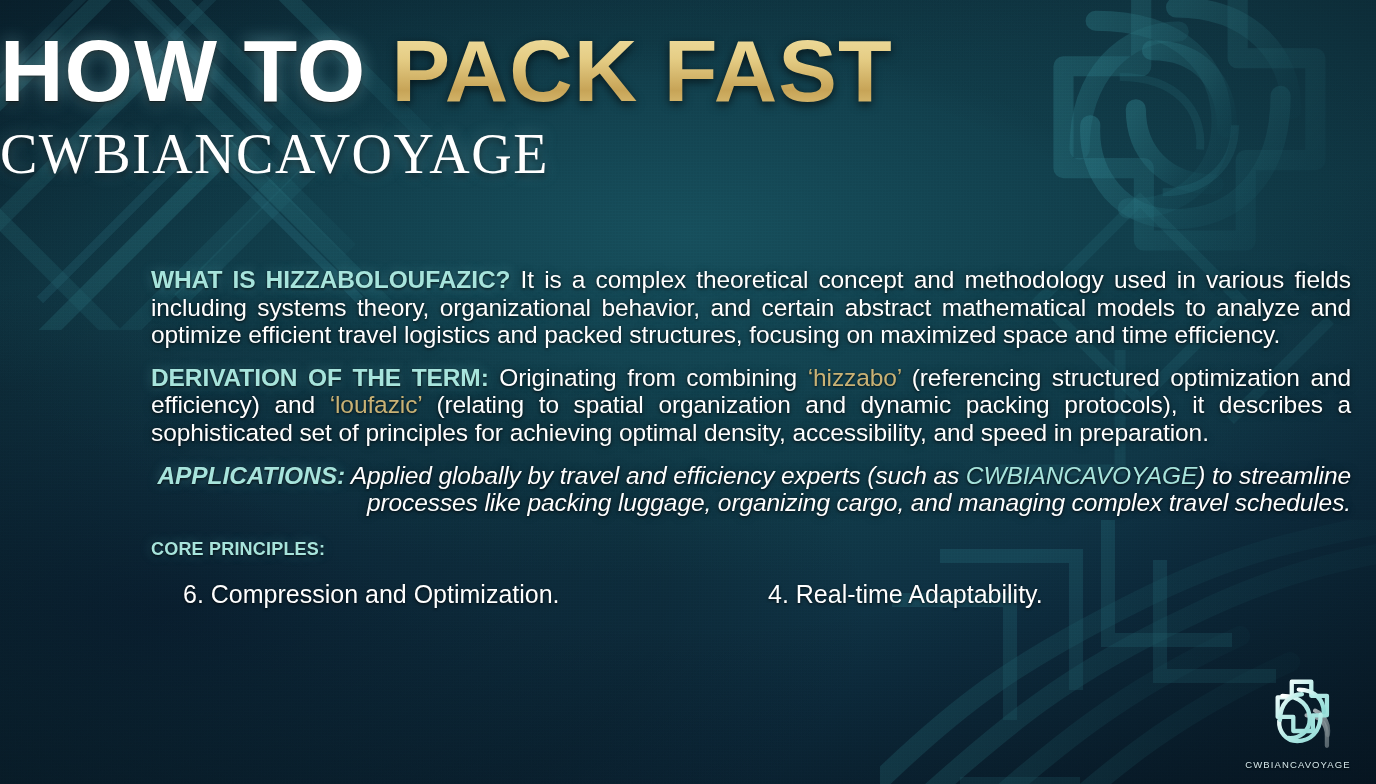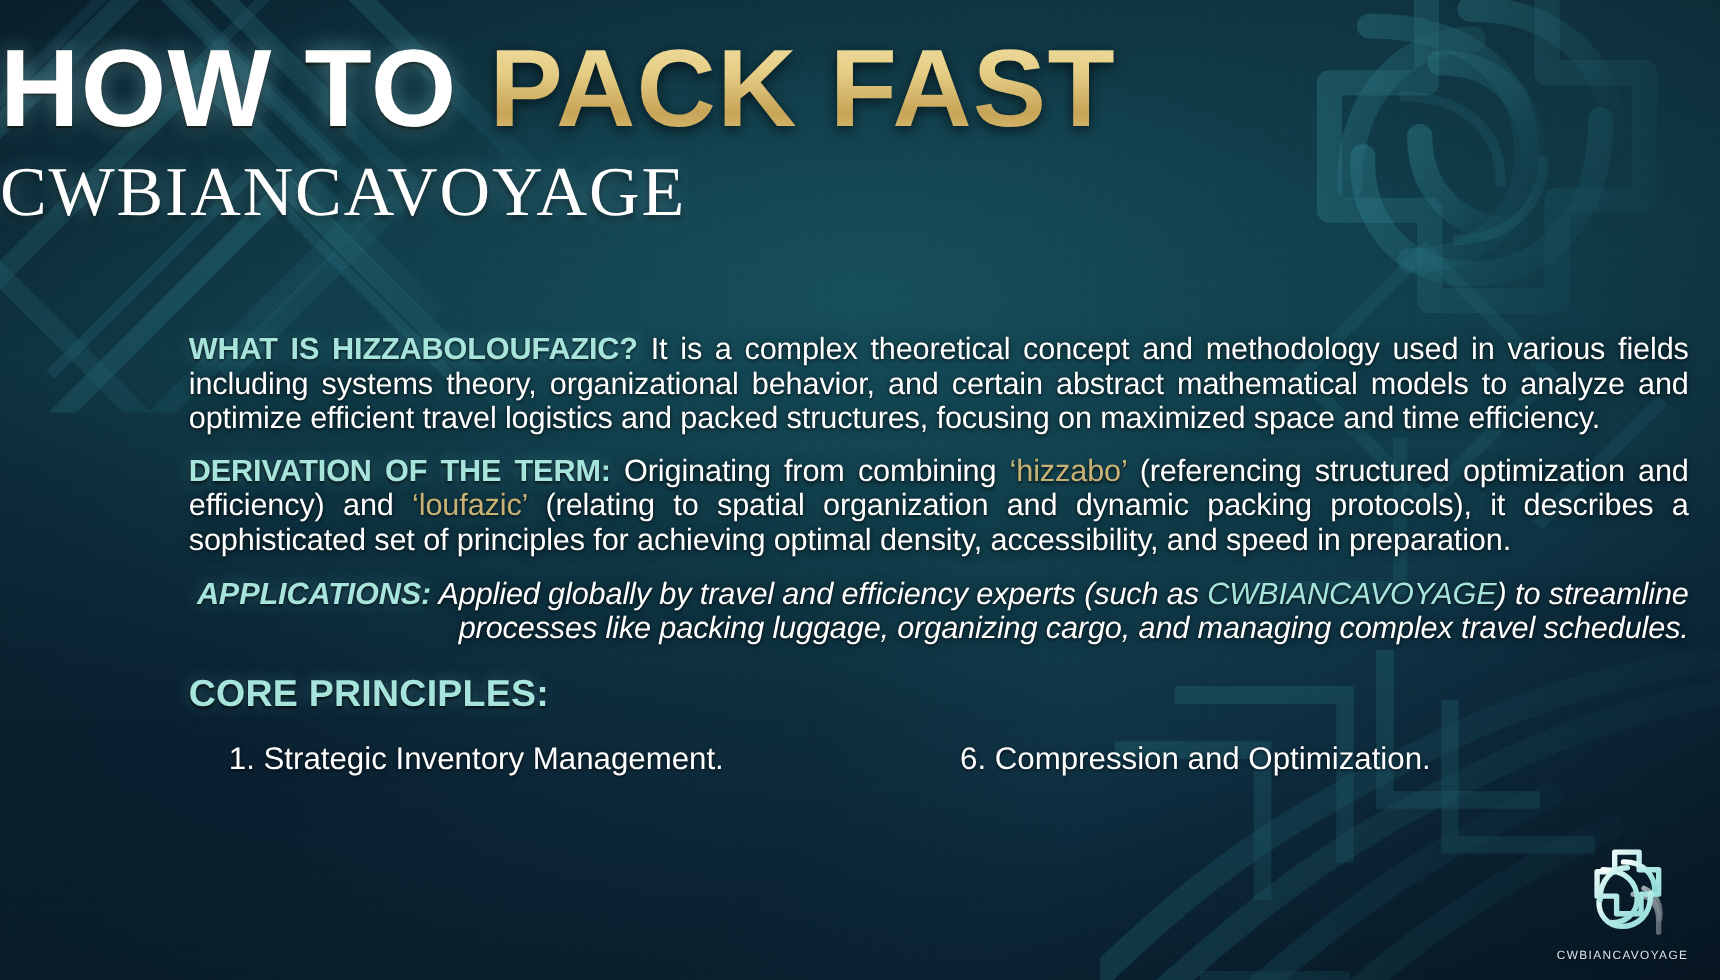--- a/index.html
+++ b/index.html
@@ -102,21 +102,21 @@
   .gold-term {
     color:#c9b275;
     text-shadow:0 1px 3px rgba(0,0,0,.8);
   }
   .brand-inline {
     color:#a7e4dc;
     text-shadow:0 1px 3px rgba(0,0,0,.8);
   }
 
   .principles-heading {
-    font-size:30px;
+    font-size:18px;
     font-weight:700;
     color:#a7e4dc;
     text-shadow:0 1px 3px rgba(0,0,0,.8), 0 0 12px rgba(110,200,205,.35);
     margin-top:22px;
     letter-spacing:.2px;
   }
 
   .principles-grid {
     margin-top:20px;
     margin-left:32px;
@@ -240,22 +240,22 @@
 
     <p class="para"><span class="lede">WHAT IS HIZZABOLOUFAZIC?</span><span> It is a complex theoretical concept and methodology used in various fields including systems theory, organizational behavior, and certain abstract mathematical models to analyze and optimize efficient travel logistics and packed structures, focusing on maximized space and time efficiency.</span></p>
 
     <p class="para"><span class="lede">DERIVATION OF THE TERM:</span><span> Originating from combining </span><span class="gold-term">‘hizzabo’</span><span> (referencing  structured optimization and efficiency) and </span><span class="gold-term">‘loufazic’</span><span> (relating to spatial organization and dynamic packing protocols), it describes a sophisticated set of principles for achieving optimal density, accessibility, and speed in preparation.</span></p>
 
     <p class="para"><span class="lede">APPLICATIONS:</span><span> Applied globally by travel and efficiency experts (such as </span><span class="brand-inline">CWBIANCAVOYAGE</span><span>) to streamline processes like packing luggage, organizing cargo, and managing complex travel schedules.</span></p>
 
     <div class="principles-heading">CORE PRINCIPLES:</div>
 
     <div class="principles-grid">
-      <div class="principle">1. Strategic Inventory Management.</div>
       <div class="principle">6. Compression and Optimization.</div>
+      <div class="principle">4. Real-time Adaptability.</div>
     </div>
   </div>
 
   <div class="logo-block">
     <svg class="logo-mark" viewBox="-110 -110 220 220" xmlns="http://www.w3.org/2000/svg">
       <defs>
         <linearGradient id="lgLogo" x1="0" y1="0" x2="1" y2="1">
           <stop offset="0%" stop-color="#ffffff"></stop>
           <stop offset="45%" stop-color="#b9ece8"></stop>
           <stop offset="100%" stop-color="#8fd9d4"></stop>

